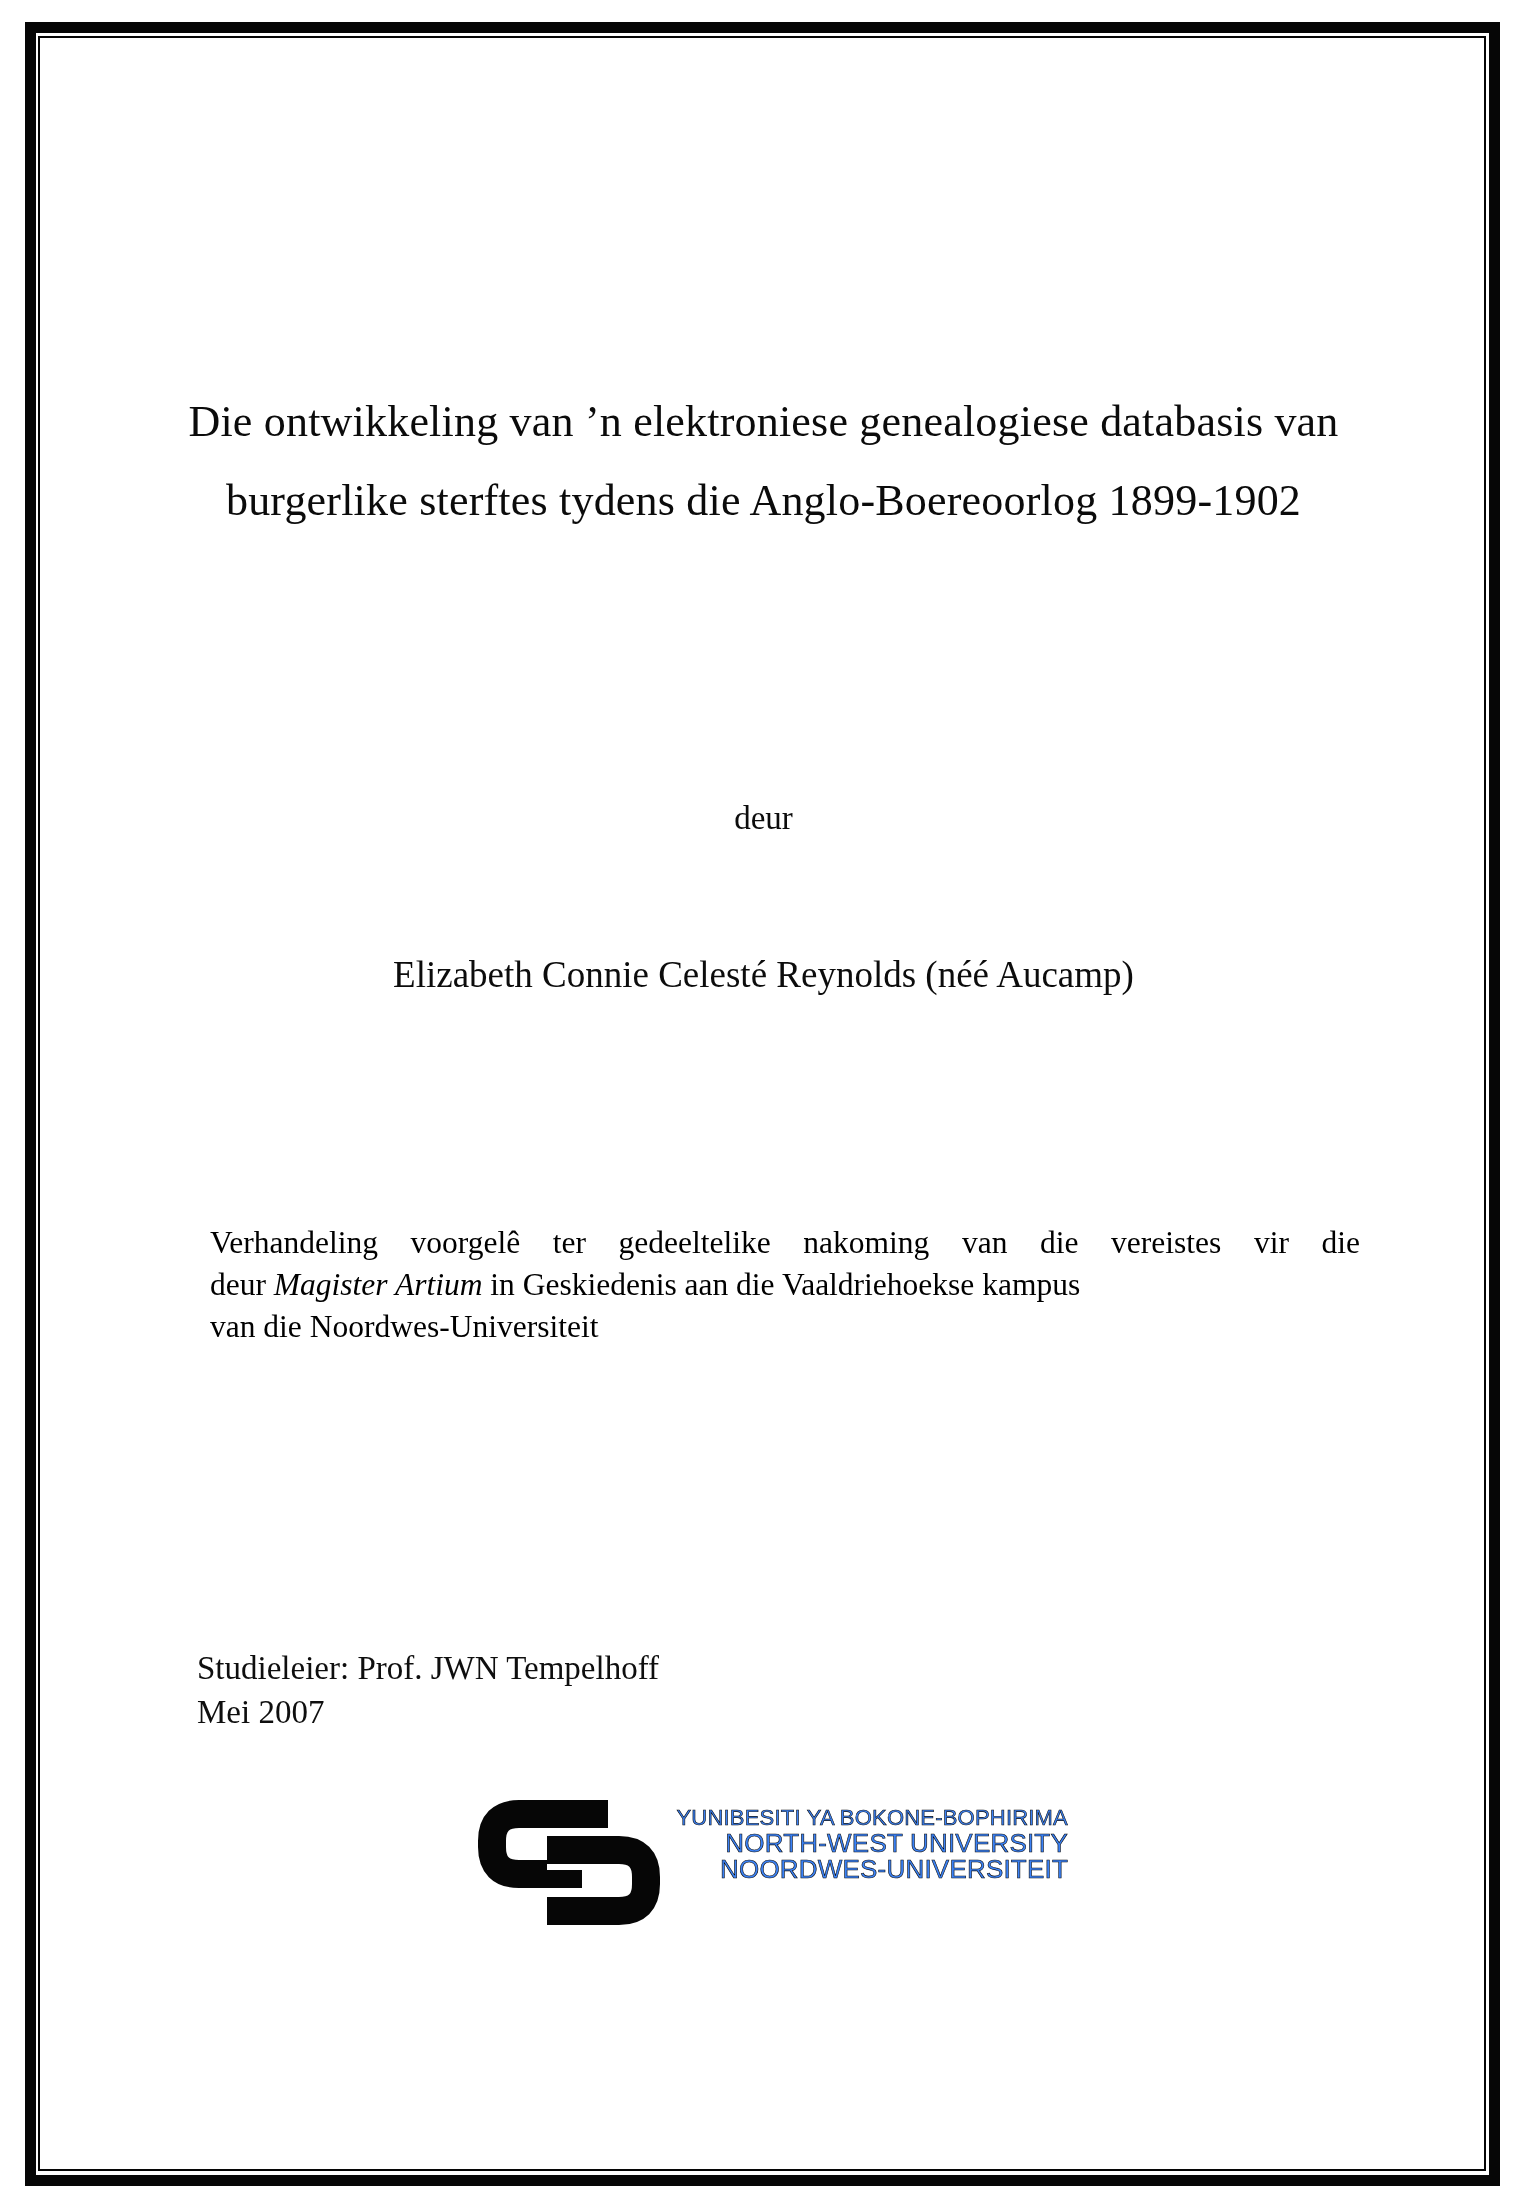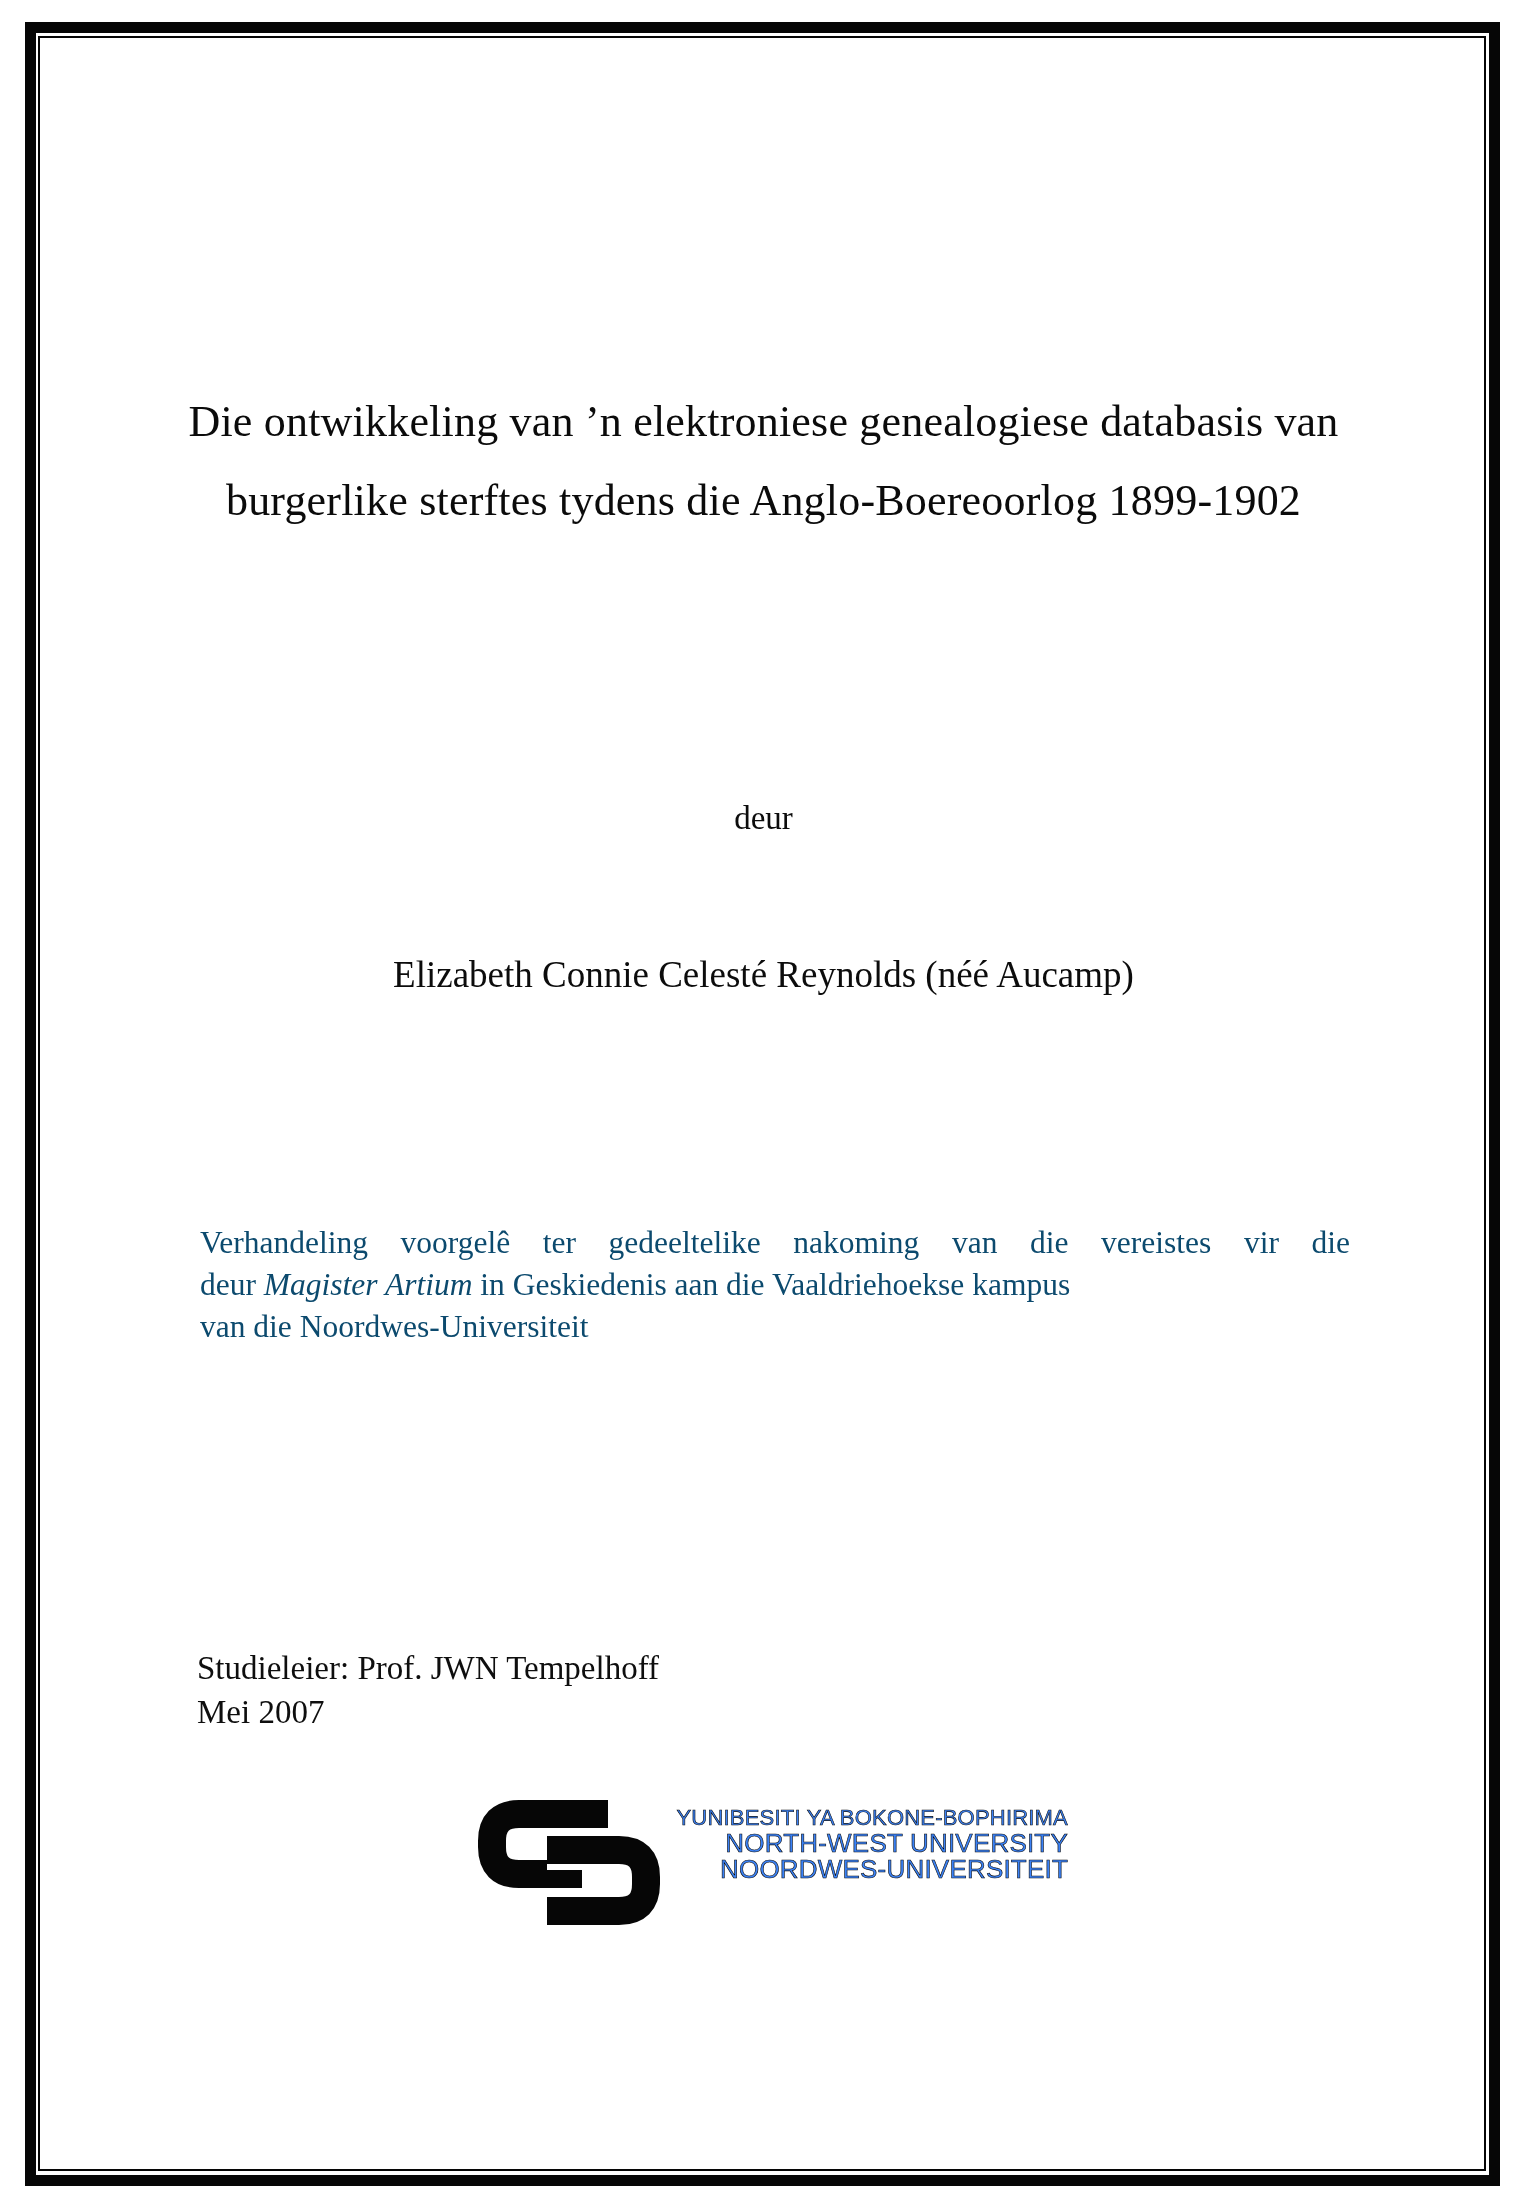--- a/index.html
+++ b/index.html
@@ -33,23 +33,23 @@
     position:absolute;top:800px;left:0;right:0;
     text-align:center;
     font-size:33px;
   }
   .author{
     position:absolute;top:953px;left:0;right:0;
     text-align:center;
     font-size:37px;
   }
   .statement{
-    position:absolute;top:1222px;left:200px;width:1150px;
+    position:absolute;top:1222px;left:210px;width:1150px;
     font-size:31.5px;line-height:42px;
-    color:#0c4a6e;
+    color:#000000;
   }
   .statement .just{
     text-align:justify;
     text-align-last:justify;
   }
   .statement i{font-style:italic;text-align:right;}
   .supervisor{
     position:absolute;top:1646px;left:197px;
     font-size:33px;line-height:44px;
     color:#0e0e0e;

